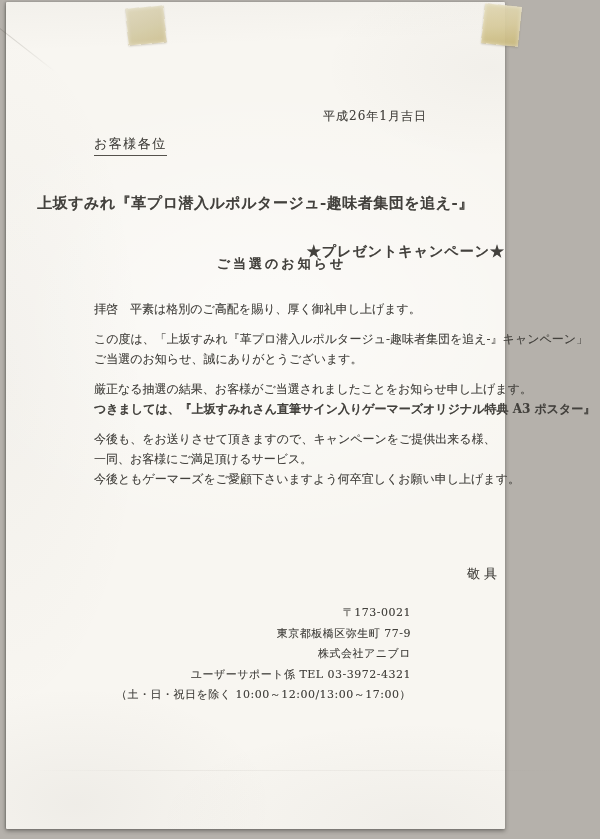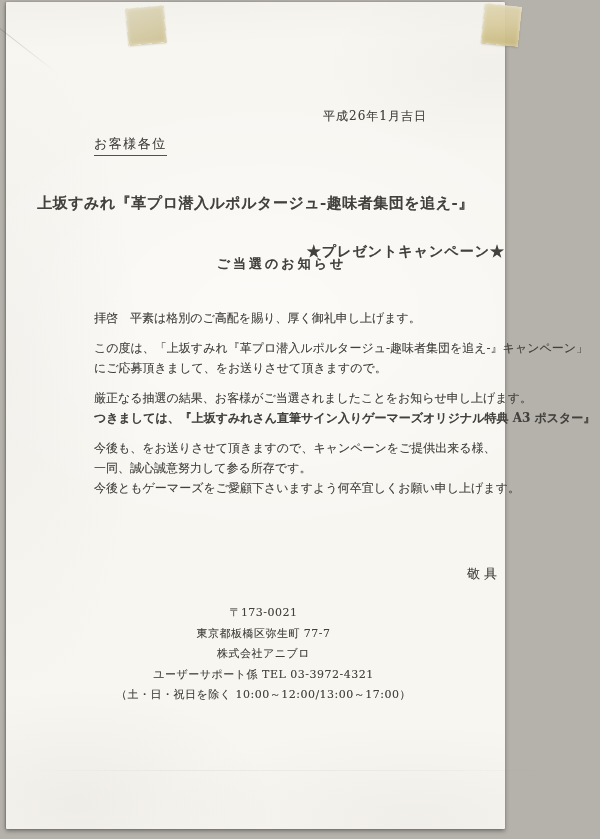--- a/index.html
+++ b/index.html
@@ -73,34 +73,34 @@
     position: absolute; left: 0; top: 229px; width: 100%;
     text-align: right; font-size: 14px; font-weight: bold; letter-spacing: 1px; margin-top: 12px;
   }
   .title3 {
     position: absolute; left: 0; top: 253px; width: 100%;
     text-align: center; font-size: 13px; font-weight: bold; letter-spacing: 3px; padding-left: 26px;
   }
 
   .body {
     position: absolute; left: 88px; top: 297px; width: 436px;
-    font-size: 12px; line-height: 20px; margin-top: 9px;
+    font-size: 12px; line-height: 20px;
   }
   .para { margin: 0 0 10px 0; }
   .line { display: block; white-space: nowrap; }
   .em { font-weight: bold; }
 
   .closing {
     position: absolute; left: 461px; top: 563px;
     font-size: 13px; letter-spacing: 4px;
   }
 
   .footer {
     position: absolute; top: 601px; right: 94px;
-    text-align: center; font-size: 11px; line-height: 20.5px; letter-spacing: 0.5px;
+    text-align: right; font-size: 11px; line-height: 20.5px; letter-spacing: 0.5px;
   }
   .footer .line { white-space: nowrap; }
 </style>
 </head>
 <body>
 
 <div class="scan">
   <div class="paper">
     <div class="crease"></div>
     <div class="crease2"></div>
@@ -116,36 +116,36 @@
     <div class="title1 txt">上坂すみれ『革プロ潜入ルポルタージュ-趣味者集団を追え-』</div>
     <div class="title2 txt">★プレゼントキャンペーン★</div>
     <div class="title3 txt">ご当選のお知らせ</div>
 
     <div class="body txt">
       <p class="para">
         <span class="line">拝啓　平素は格別のご高配を賜り、厚く御礼申し上げます。</span>
       </p>
       <p class="para">
         <span class="line">この度は、「上坂すみれ『革プロ潜入ルポルタージュ-趣味者集団を追え-』キャンペーン」</span>
-        <span class="line">にご応募頂きまして、をお送りさせて頂きますので。</span>
+        <span class="line">ご当選のお知らせ、誠にありがとうございます。</span>
       </p>
       <p class="para">
         <span class="line">厳正なる抽選の結果、お客様がご当選されましたことをお知らせ申し上げます。</span>
         <span class="line em">つきましては、『上坂すみれさん直筆サイン入りゲーマーズオリジナル特典 A3 ポスター』</span>
       </p>
       <p class="para">
         <span class="line">今後も、をお送りさせて頂きますので、キャンペーンをご提供出来る様、</span>
-        <span class="line">一同、誠心誠意努力して参る所存です。</span>
+        <span class="line">一同、お客様にご満足頂けるサービス。</span>
         <span class="line">今後ともゲーマーズをご愛顧下さいますよう何卒宜しくお願い申し上げます。</span>
       </p>
     </div>
 
     <div class="closing txt">敬具</div>
 
     <div class="footer txt">
       <span class="line">〒173-0021</span>
-      <span class="line">東京都板橋区弥生町 77-7</span>
+      <span class="line">東京都板橋区弥生町 77-9</span>
       <span class="line">株式会社アニブロ</span>
       <span class="line">ユーザーサポート係 TEL 03-3972-4321</span>
       <span class="line">（土・日・祝日を除く 10:00～12:00/13:00～17:00）</span>
     </div>
   </div>
 </div>
 
 </body></html>

